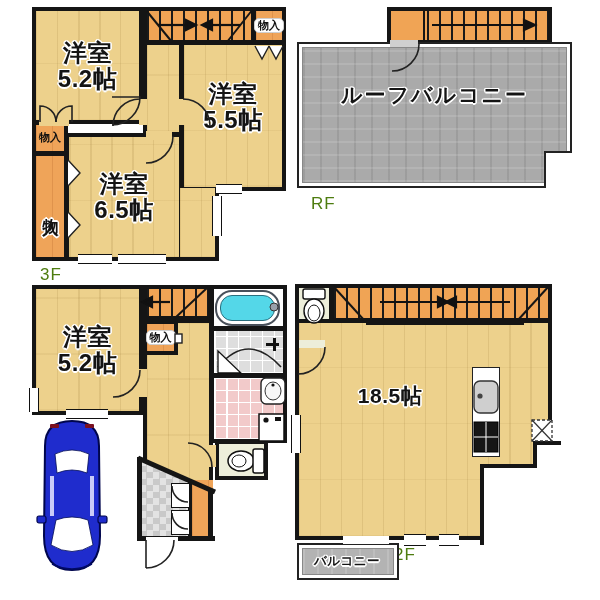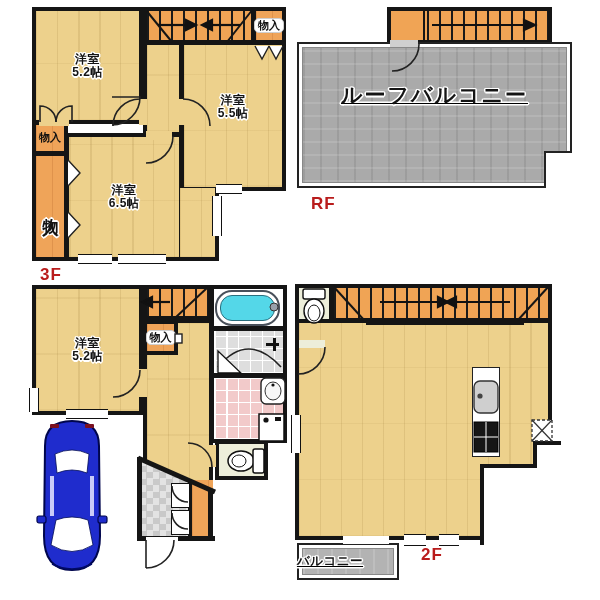--- a/index.html
+++ b/index.html
@@ -24,33 +24,33 @@
   .checker{background-color:#d8d8d8;
        background-image:conic-gradient(#c9c9c9 0 25%,#e3e3e3 0 50%,#c9c9c9 0 75%,#e3e3e3 0);
        background-size:13px 13px;}
   .roofgray{background-color:#aaaaaa;
        background-image:repeating-linear-gradient(0deg,rgba(255,255,255,.12) 0 2px,rgba(0,0,0,0) 2px 13px),
                         repeating-linear-gradient(90deg,rgba(80,80,80,.15) 0 2px,rgba(0,0,0,0) 2px 17px);}
   .balcgray{background-color:#b3b3b3;
        background-image:repeating-linear-gradient(90deg,rgba(255,255,255,.15) 0 2px,rgba(0,0,0,0) 2px 14px);}
   .halo{text-shadow:-1.5px 0 #fff,1.5px 0 #fff,0 -1.5px #fff,0 1.5px #fff,
         -1px -1px #fff,1px -1px #fff,-1px 1px #fff,1px 1px #fff;}
-  .rlabel{font-weight:bold;color:#141414;text-align:center;line-height:1.08;font-size:12px;letter-spacing:.5px;}
-  .flabel{position:absolute;font-weight:bold;font-size:17px;color:#b91c1c;letter-spacing:1px;}
+  .rlabel{font-weight:bold;color:#141414;text-align:center;line-height:1.08;font-size:24px;letter-spacing:.5px;}
+  .flabel{position:absolute;font-weight:normal;font-size:17px;color:#4d7c0f;letter-spacing:1px;}
   .chip{background:#fff;border-radius:5px;padding:0 3px;font-weight:bold;font-size:11px;color:#111;
         border:1px solid #cfcfcf;line-height:1.25;white-space:nowrap;}
   .vtext{writing-mode:vertical-rl;text-orientation:upright;font-weight:bold;font-size:16px;color:#141414;letter-spacing:2px;}
   .win{position:absolute;background:#fff;border-top:1.5px solid #111;border-bottom:1.5px solid #111;z-index:30;}
   .winv{position:absolute;background:#fff;border-left:1.5px solid #111;border-right:1.5px solid #111;z-index:30;}
   .gap{position:absolute;z-index:30;}
   .wallseg{position:absolute;background:#151515;z-index:25;}
   .balc-outer{position:absolute;box-sizing:border-box;border:2px solid #222;background:#fff;padding:3px;z-index:2;}
   .balc-inner{width:100%;height:100%;box-sizing:border-box;border:1px solid #888;}
   svg.overlay{position:absolute;left:0;top:0;z-index:40;pointer-events:none;}
-  .lbl-wrap{position:absolute;z-index:45;text-decoration:underline;}
+  .lbl-wrap{position:absolute;z-index:45;}
 </style>
 </head>
 <body>
 
 <div id="canvas">
 
   <div class="room tan" style="left:32px;top:7px;width:111px;height:117px">
     <div class="rlabel halo">
       <div>洋室</div>
       <div>5.2帖</div>
@@ -138,37 +138,38 @@
   <div class="win" style="left:66px;top:409px;width:42px;height:8px"></div>
   <div class="winv" style="left:29px;top:388px;width:8px;height:24px"></div>
   <div class="flabel" style="left:192px;top:512px">1F</div>
 
   <div class="room cream" style="left:295px;top:284px;width:38px;height:60px"></div>
   <div class="room stairs" style="left:330px;top:284px;width:222px;height:38px"></div>
   <div class="wallseg" style="left:366px;top:318px;width:158px;height:7px"></div>
   <div class="room tan" style="left:295px;top:319px;width:257px;height:221px"></div>
   <div class="lbl-wrap" style="left:330px;top:385px;width:120px;text-align:center">
     <div class="rlabel halo" style="font-size:23px">
+      <div style="font-size:21px">18.5帖</div>
     </div>
   </div>
   <div class="abs" style="left:533px;top:441px;width:28px;height:104px;background:#fff;border-left:4px solid #151515;border-top:4px solid #151515;z-index:12"></div>
   <div class="abs" style="left:480px;top:464px;width:57px;height:81px;background:#fff;border-left:4px solid #151515;border-top:4px solid #151515;z-index:13"></div>
   <div class="abs" style="left:472px;top:367px;width:28px;height:90px;background:#fff;border:1.5px solid #222;z-index:9"></div>
   <div class="winv" style="left:291px;top:415px;width:8px;height:38px"></div>
   <div class="balc-outer" style="left:297px;top:543px;width:102px;height:37px">
     <div class="balc-inner balcgray"></div>
   </div>
-  <div class="lbl-wrap" style="left:279px;top:551px;width:102px;text-align:center">
+  <div class="lbl-wrap" style="left:296px;top:551px;width:102px;text-align:center">
     <span class="rlabel halo" style="font-size:12.5px">バルコニー</span>
   </div>
   <div class="gap" style="left:343px;top:536px;width:46px;height:8px;background:#fff"></div>
   <div class="win" style="left:404px;top:534px;width:22px;height:10px"></div>
   <div class="win" style="left:439px;top:534px;width:20px;height:10px"></div>
   <div class="gap" style="left:299px;top:340px;width:26px;height:8px;background:#edeeda"></div>
-  <div class="flabel" style="left:421px;top:545px">2F</div>
+  <div class="flabel" style="left:394px;top:545px">2F</div>
 
   <svg class="overlay" width="600" height="600" viewBox="0 0 600 600">
 
     <g stroke="#151515" stroke-width="2">
       <line x1="145" y1="9" x2="172" y2="42"></line>
       <line x1="227" y1="42" x2="253" y2="9"></line>
       <line x1="208" y1="287" x2="175" y2="318"></line>
       <line x1="333" y1="286" x2="364" y2="320"></line>
       <line x1="549" y1="286" x2="518" y2="320"></line>
     </g>

